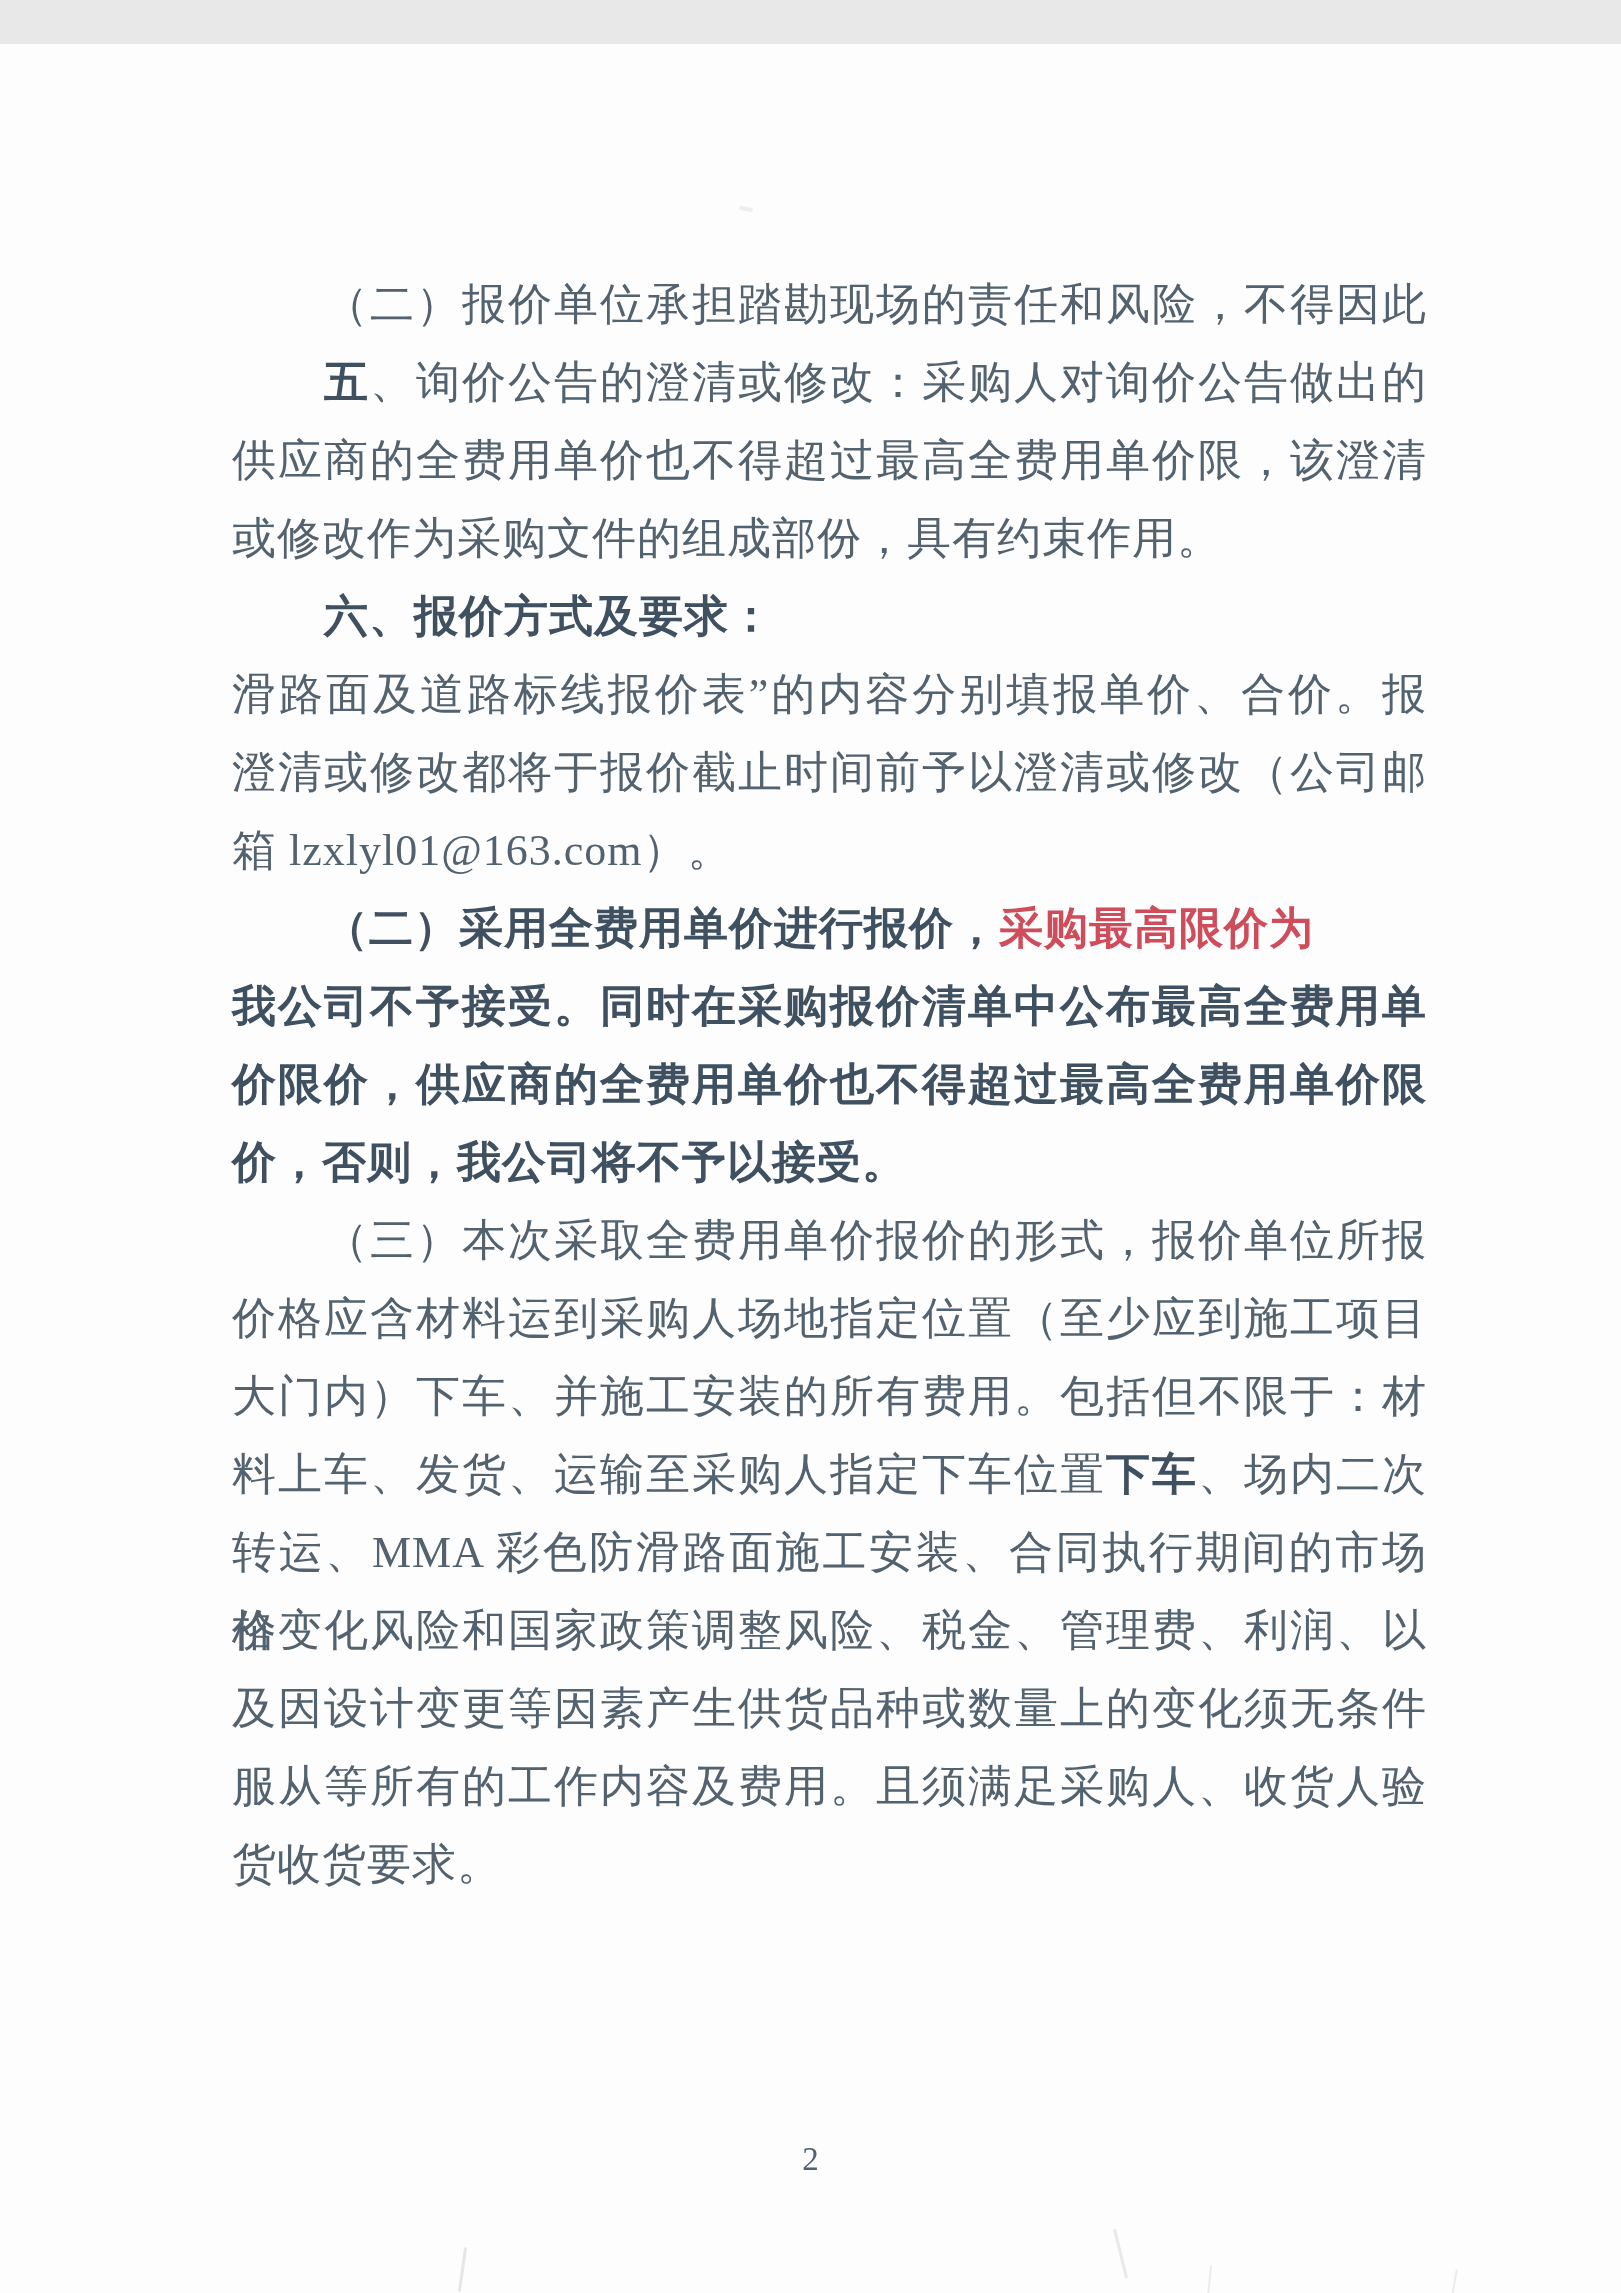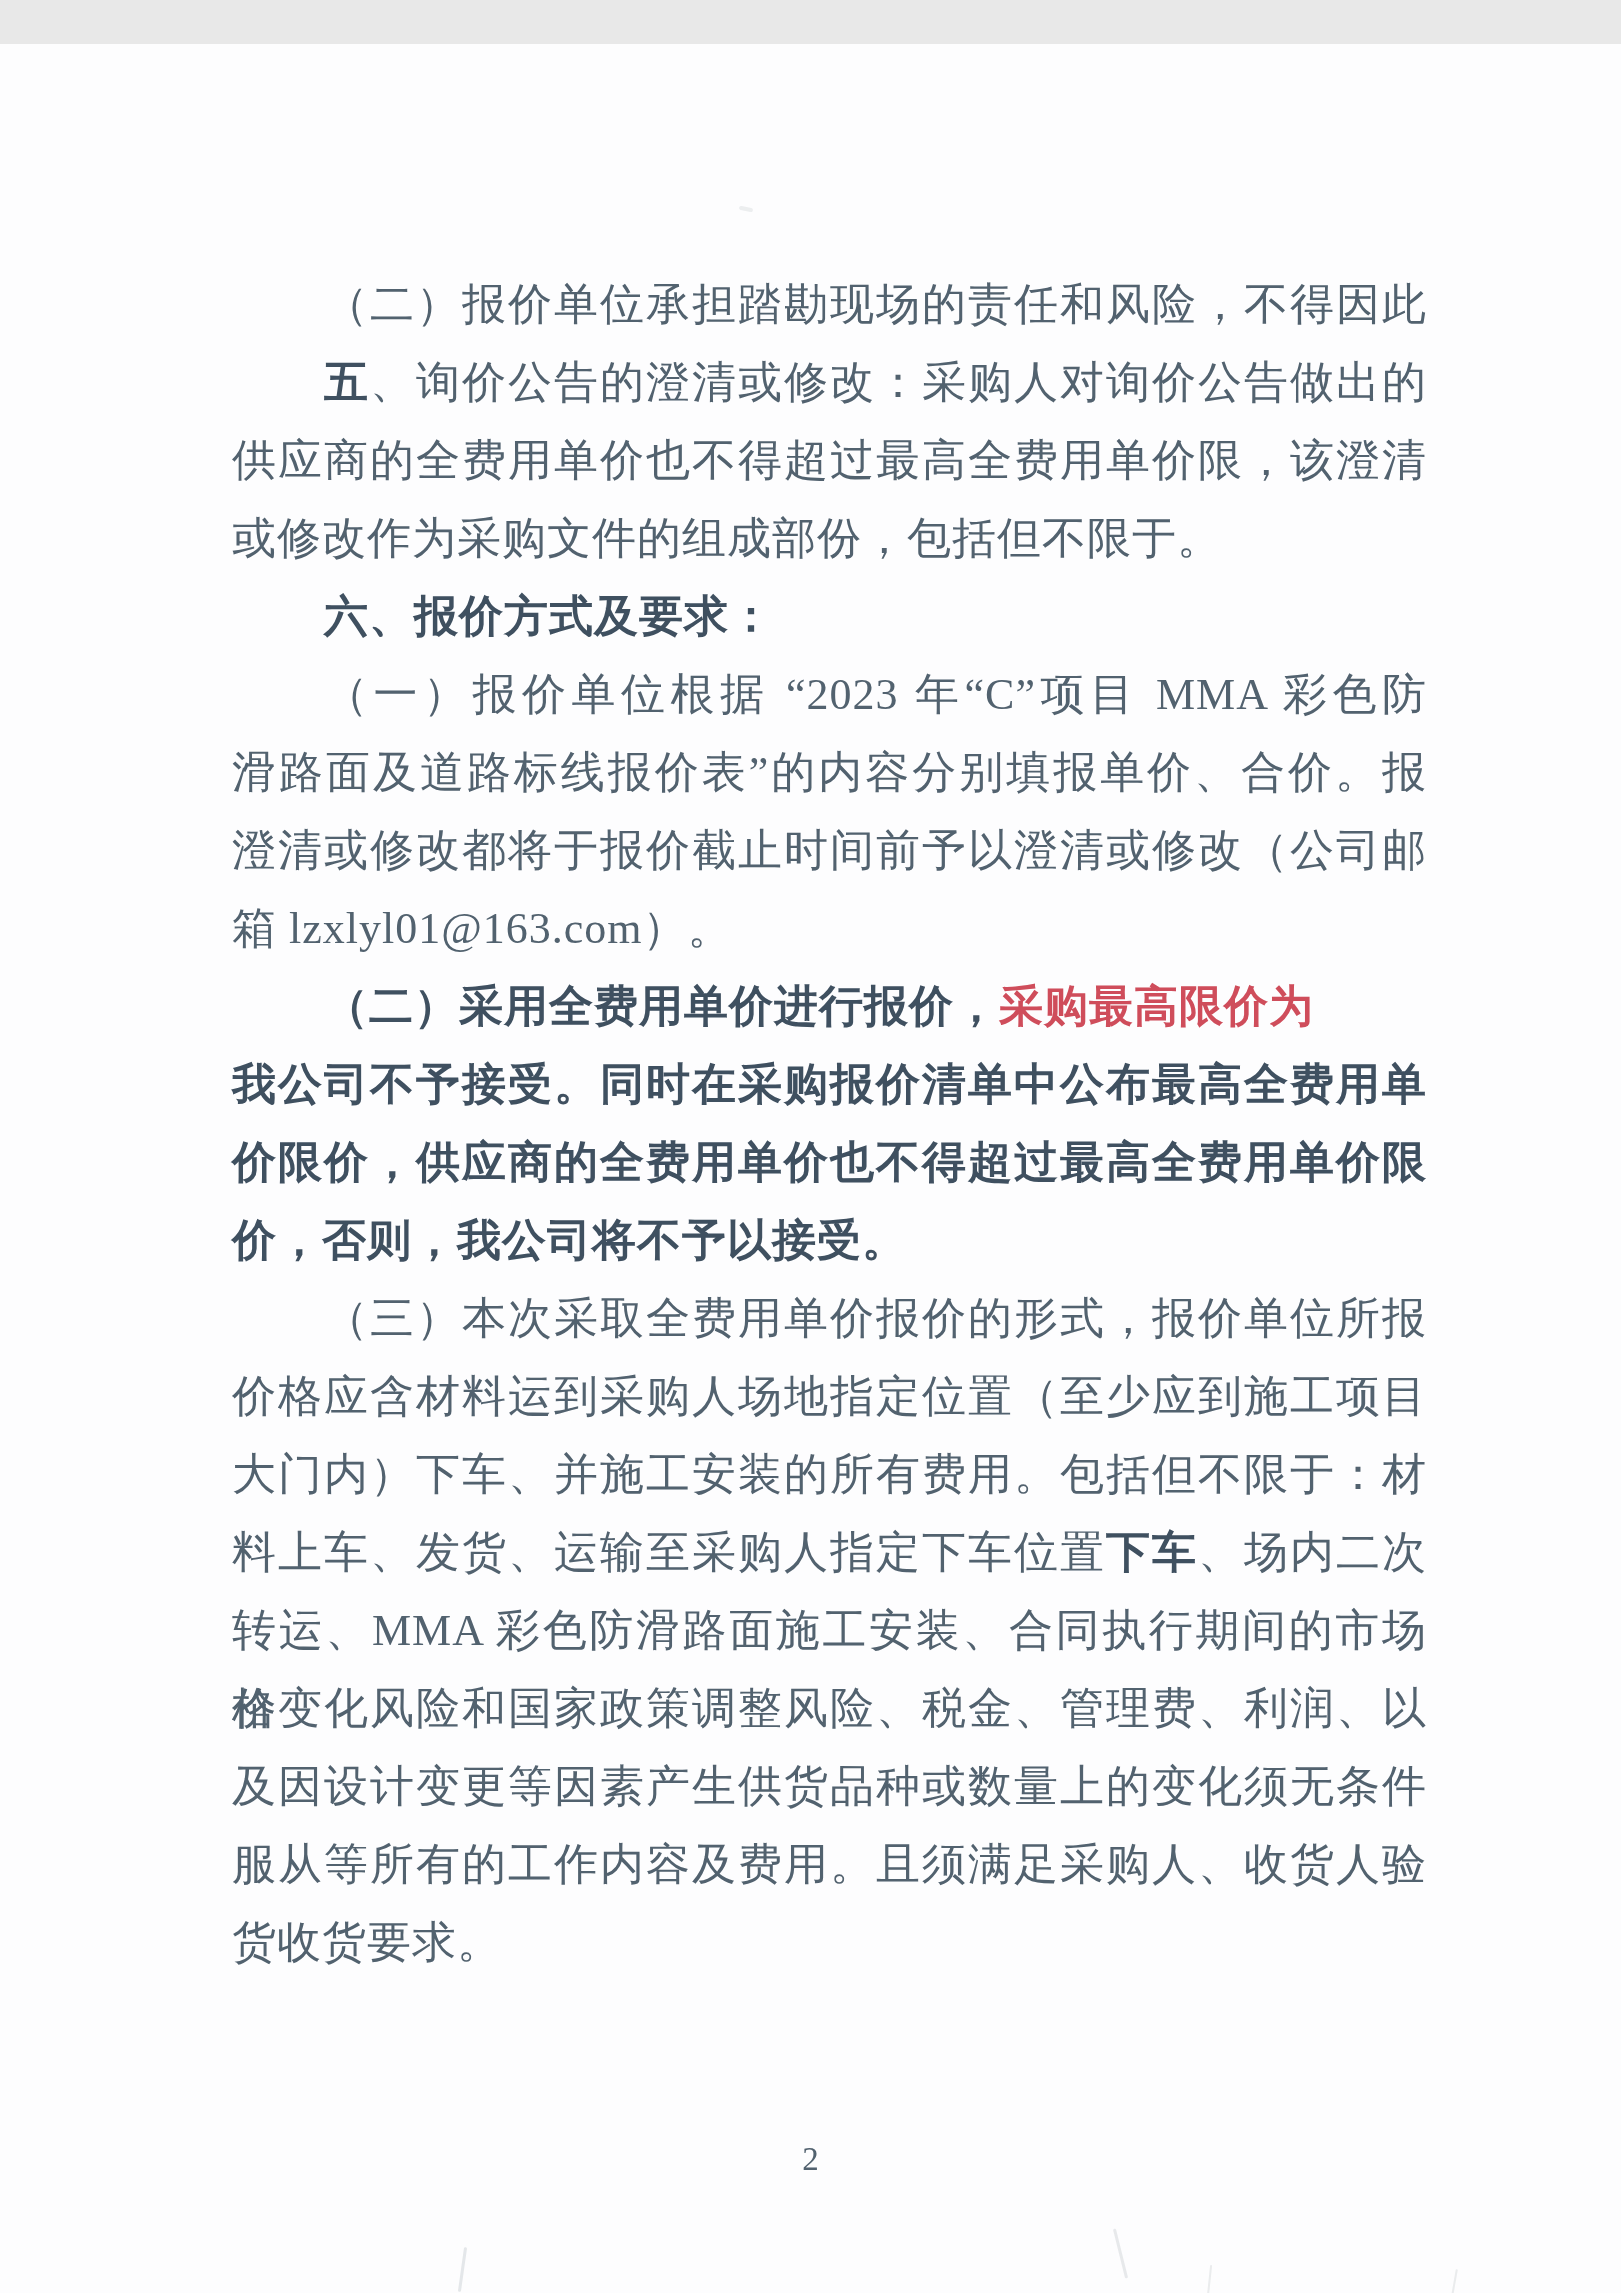--- a/index.html
+++ b/index.html
@@ -54,23 +54,22 @@
   }
 </style>
 </head>
 <body>
 
 <div class="page" style="background: rgb(253, 253, 254); margin-top: 44px;">
   <div class="doc-body" id="doc-body">
       <div class="line indent fill"><span class="seg-regular">（二）报价单位承担踏勘现场的责任和风险，不得因此</span></div>
       <div class="line indent fill"><span class="seg-bold">五</span><span class="seg-regular">、询价公告的澄清或修改：采购人对询价公告做出的</span></div>
       <div class="line fill"><span class="seg-regular">供应商的全费用单价也不得超过最高全费用单价限，该澄清</span></div>
-      <div class="line"><span class="seg-regular">或修改作为采购文件的组成部份，包括但不限于。</span></div>
+      <div class="line"><span class="seg-regular">或修改作为采购文件的组成部份，具有约束作用。</span></div>
       <div class="line indent"><span class="seg-bold">六、报价方式及要求：</span></div>
-      <div class="line indent fill"><span class="seg-regular">（一）报价单位根据 “2023 年“C”项目 MMA 彩色防</span></div>
       <div class="line fill"><span class="seg-regular">滑路面及道路标线报价表”的内容分别填报单价、合价。报</span></div>
       <div class="line fill"><span class="seg-regular">澄清或修改都将于报价截止时间前予以澄清或修改（公司邮</span></div>
       <div class="line"><span class="seg-regular">箱 lzxlyl01@163.com）。</span></div>
       <div class="line indent"><span class="seg-bold">（二）采用全费用单价进行报价，</span><span class="seg-red">采购最高限价为</span></div>
       <div class="line fill"><span class="seg-bold">我公司不予接受。同时在采购报价清单中公布最高全费用单</span></div>
       <div class="line fill"><span class="seg-bold">价限价，供应商的全费用单价也不得超过最高全费用单价限</span></div>
       <div class="line"><span class="seg-bold">价，否则，我公司将不予以接受。</span></div>
       <div class="line indent fill"><span class="seg-regular">（三）本次采取全费用单价报价的形式，报价单位所报</span></div>
       <div class="line fill"><span class="seg-regular">价格应含材料运到采购人场地指定位置（至少应到施工项目</span></div>
       <div class="line fill"><span class="seg-regular">大门内）下车、并施工安装的所有费用。包括但不限于：材</span></div>

